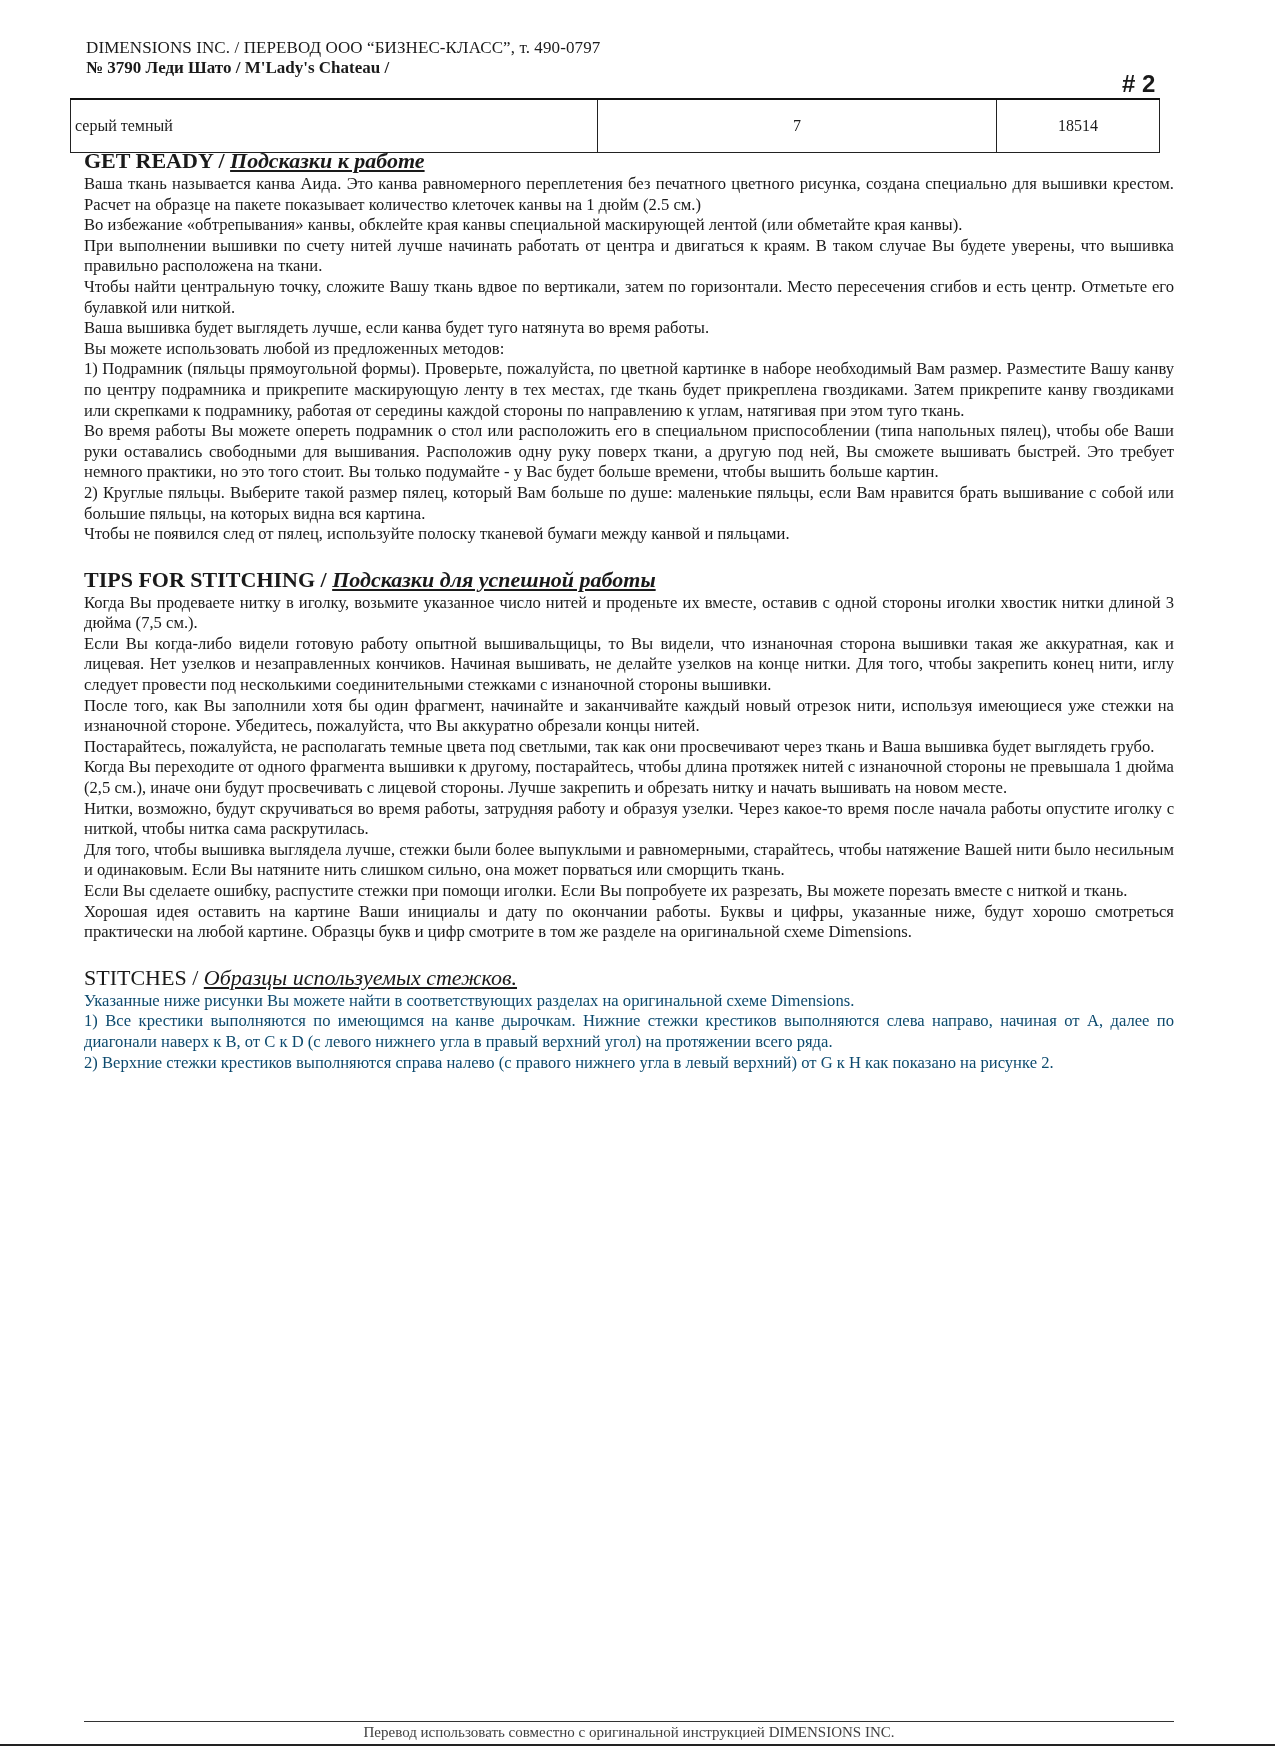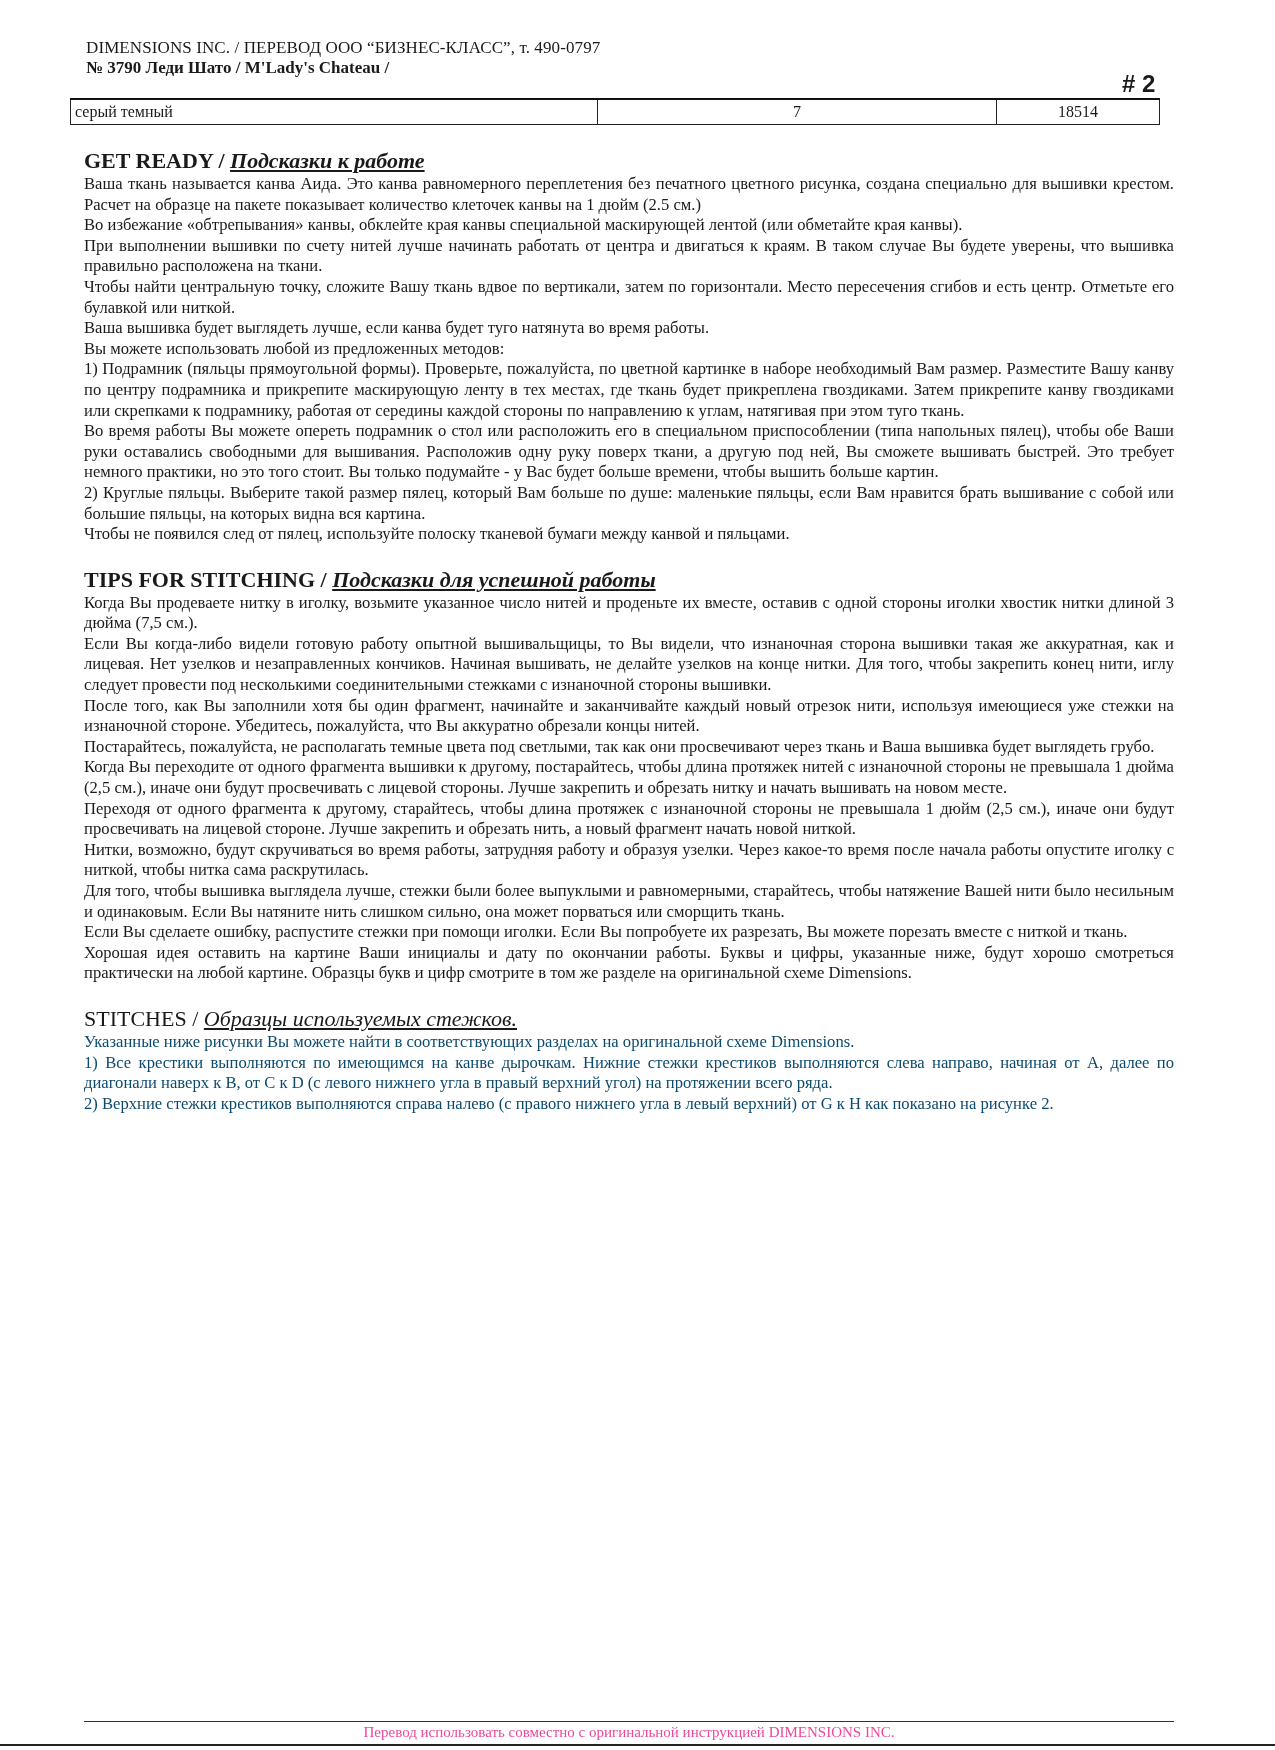--- a/index.html
+++ b/index.html
@@ -9,42 +9,42 @@
     color: #1a1a1a;
   }
   .page { position: absolute; left: 0; top: 0; width: 1275px; height: 1750px; }
   .hdr1 { position: absolute; left: 86px; top: 38px; font-size: 17px; letter-spacing: 0.1px; }
   .hdr2 { position: absolute; left: 86px; top: 58px; font-size: 17px; font-weight: bold; }
   .pagenum { position: absolute; left: 1122px; top: 70px; font-size: 24px; font-weight: bold; font-family: "Liberation Sans", sans-serif; }
   table.color-row {
     position: absolute; left: 70px; top: 98px; width: 1090px;
     border-collapse: collapse; font-size: 16px;
   }
-  table.color-row td { border: 1px solid #222; border-top: 2px solid #111; height: 20px; padding: 2px 4px; }
+  table.color-row td { border: 1px solid #222; border-top: 2px solid #111; height: 20px; padding: 16px 4px; }
   table.color-row td.c1 { width: 518px; text-align: left; }
   table.color-row td.c2 { width: 390px; text-align: center; }
   table.color-row td.c3 { text-align: center; }
 
   .content { position: absolute; left: 84px; top: 148px; width: 1090px; }
   h2 {
     margin: 0; font-size: 22px; font-weight: bold; line-height: 26px;
   }
   h2 .ru { font-style: italic; text-decoration: underline; }
   h2.light { font-weight: normal; }
   h2.light .ru { font-weight: normal; }
   p {
     margin: 0; font-size: 16.6px; line-height: 20.6px; text-align: justify;
   }
   .sec { margin-bottom: 22px; }
   .sec-stitch h2 { margin-top: 4px; }
   .sub { font-size: 17px; margin: 22px 0 6px 0; }
   .sub .ru { font-style: italic; text-decoration: underline; }
   .faded p { color: #0c4a6e; }
   .footer-line1 { position: absolute; left: 84px; top: 1721px; width: 1090px; border-top: 1px solid #333; }
-  .footer-text { position: absolute; left: 84px; top: 1724px; width: 1090px; text-align: center; font-size: 15px; color: #ec4899; }
+  .footer-text { position: absolute; left: 84px; top: 1724px; width: 1090px; text-align: center; font-size: 15px; color: #404040; }
   .footer-line2 { position: absolute; left: 0px; top: 1744px; width: 1275px; border-top: 2px solid #222; }
 </style>
 </head>
 <body>
 
 <div class="page">
 
   <div class="hdr1">DIMENSIONS INC. / ПЕРЕВОД ООО “БИЗНЕС-КЛАСС”, т. 490-0797</div>
   <div class="hdr2">№ 3790 Леди Шато / M'Lady's Chateau /</div>
   <div class="pagenum"># 2</div>
@@ -79,21 +79,20 @@
 
     <div class="sec">
       <h2>
         <span>TIPS FOR STITCHING / </span><span class="ru">Подсказки для успешной работы</span>
       </h2>
       <p>Когда Вы продеваете нитку в иголку, возьмите указанное число нитей и проденьте их вместе, оставив с одной стороны иголки хвостик нитки длиной 3 дюйма (7,5 см.).</p>
       <p>Если Вы когда-либо видели готовую работу опытной вышивальщицы, то Вы видели, что изнаночная сторона вышивки такая же аккуратная, как и лицевая. Нет узелков и незаправленных кончиков. Начиная вышивать, не делайте узелков на конце нитки. Для того, чтобы закрепить конец нити, иглу следует провести под несколькими соединительными стежками с изнаночной стороны вышивки.</p>
       <p>После того, как Вы заполнили хотя бы один фрагмент, начинайте и заканчивайте каждый новый отрезок нити, используя имеющиеся уже стежки на изнаночной стороне. Убедитесь, пожалуйста, что Вы аккуратно обрезали концы нитей.</p>
       <p>Постарайтесь, пожалуйста, не располагать темные цвета под светлыми, так как они просвечивают через ткань и Ваша вышивка будет выглядеть грубо.</p>
       <p>Когда Вы переходите от одного фрагмента вышивки к другому, постарайтесь, чтобы длина протяжек нитей с изнаночной стороны не превышала 1 дюйма (2,5 см.), иначе они будут просвечивать с лицевой стороны. Лучше закрепить и обрезать нитку и начать вышивать на новом месте.</p>
-      <p>Переходя от одного фрагмента к другому, старайтесь, чтобы длина протяжек с изнаночной стороны не превышала 1 дюйм (2,5 см.), иначе они будут просвечивать на лицевой стороне. Лучше закрепить и обрезать нить, а новый фрагмент начать новой ниткой.</p>
       <p>Нитки, возможно, будут скручиваться во время работы, затрудняя работу и образуя узелки. Через какое-то время после начала работы опустите иголку с ниткой, чтобы нитка сама раскрутилась.</p>
       <p>Для того, чтобы вышивка выглядела лучше, стежки были более выпуклыми и равномерными, старайтесь, чтобы натяжение Вашей нити было несильным и одинаковым. Если Вы натяните нить слишком сильно, она может порваться или сморщить ткань.</p>
       <p>Если Вы сделаете ошибку, распустите стежки при помощи иголки. Если Вы попробуете их разрезать, Вы можете порезать вместе с ниткой и ткань.</p>
       <p>Хорошая идея оставить на картине Ваши инициалы и дату по окончании работы. Буквы и цифры, указанные ниже, будут хорошо смотреться практически на любой картине. Образцы букв и цифр смотрите в том же разделе на оригинальной схеме Dimensions.</p>
     </div>
 
     <div class="sec sec-stitch faded">
       <h2 class="light">
         <span>STITCHES / </span><span class="ru">Образцы используемых стежков.</span>
       </h2>

